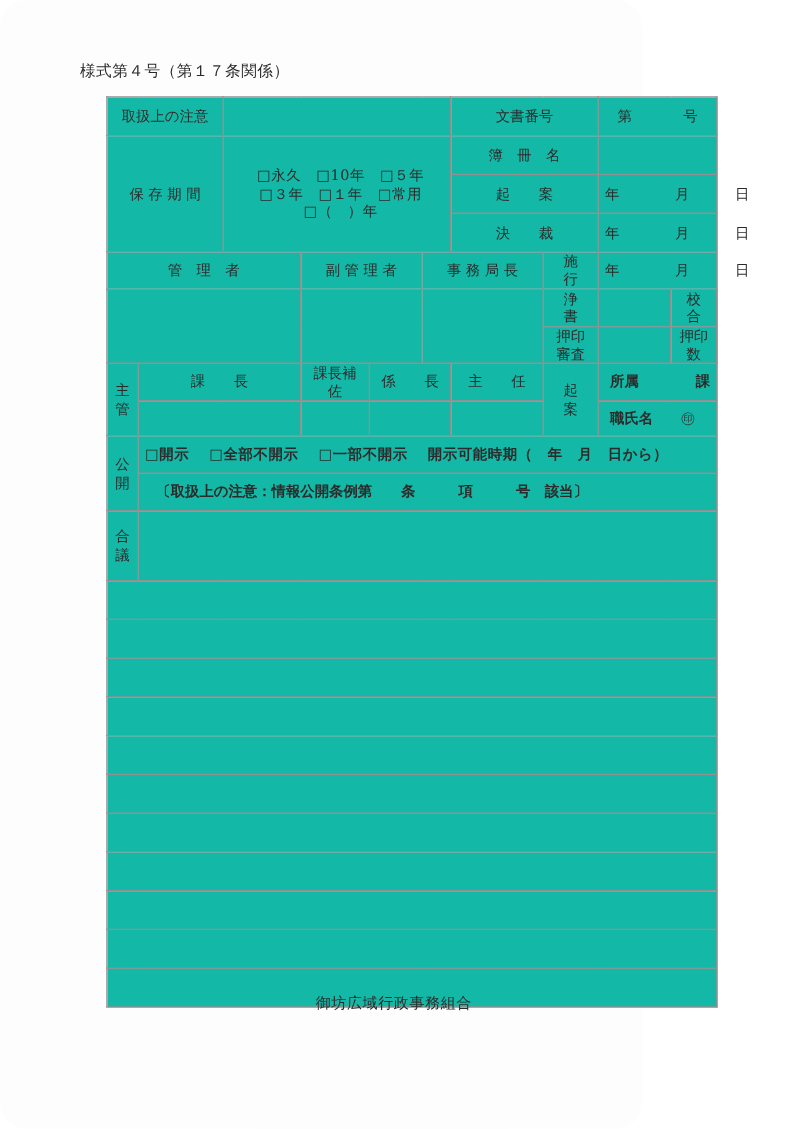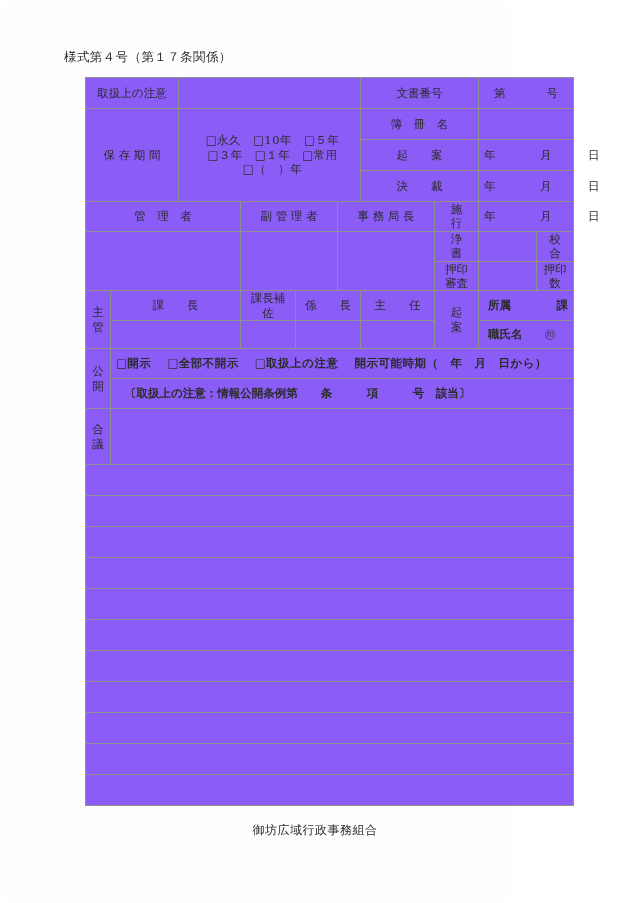--- a/index.html
+++ b/index.html
@@ -39,21 +39,21 @@
     border-collapse: collapse;
     table-layout: fixed;
   }
   table.doc-table td {
     border: 1px solid #909090;
     font-size: 11.5px;
     padding: 0 5px;
     vertical-align: middle;
     line-height: 1.25;
     color: #2b2b2b;
-    background: #8b5cf6;
+    background: #14b8a6;
   }
   .c-center { text-align: center; }
   .c-left   { text-align: left; font-weight: bold; }
   .spread-narrow {
     display: flex;
     justify-content: space-between;
     padding: 0 10px;
   }
   .vert {
     text-align: center;
@@ -83,21 +83,21 @@
   }
   .kisoan-row {
     display: flex;
     padding-left: 4px;
   }
   .kisoan-row .lbl { width: 92px; }
   .empty-row td { height: 30px; }
   .footer-text {
     position: absolute;
     left: 0;
-    top: 822px;
+    top: 794px;
     width: 630px;
     text-align: center;
     font-size: 12px;
     letter-spacing: 0.5px;
     font-family: Liberation Serif, serif;
   }
   .cb { letter-spacing: 0.5px; text-align: center; }
   .gap-md { display: inline-block; width: 16px; }
 </style>
 </head>
@@ -225,21 +225,21 @@
           </span>
         </td>
       </tr>
 
       <tr>
         <td rowspan="2" class="vert">
           <span>公</span>
           <span>開</span>
         </td>
         <td colspan="9" class="c-left" style="height:29px;">
-          <span class="cb">□開示</span><span class="gap-md"></span><span class="cb">□全部不開示</span><span class="gap-md"></span><span class="cb">□取扱上の注意</span><span class="gap-md"></span><span class="cb">開示可能時期（　年　月　日から）</span>
+          <span class="cb">□開示</span><span class="gap-md"></span><span class="cb">□全部不開示</span><span class="gap-md"></span><span class="cb">□一部不開示</span><span class="gap-md"></span><span class="cb">開示可能時期（　年　月　日から）</span>
         </td>
       </tr>
 
       <tr>
         <td colspan="9" class="c-left" style="height:29px; padding-left:14px;">〔取扱上の注意：情報公開条例第　　条　　　項　　　号　該当〕</td>
       </tr>
 
       <tr>
         <td class="vert" style="height:55px;">
           <span>合</span>

